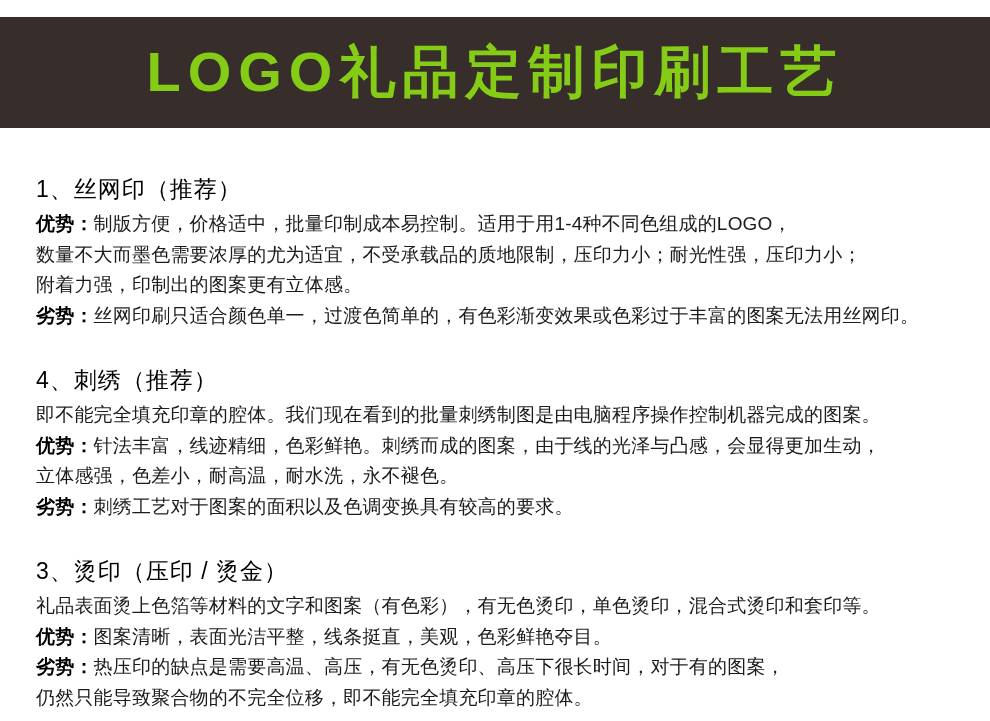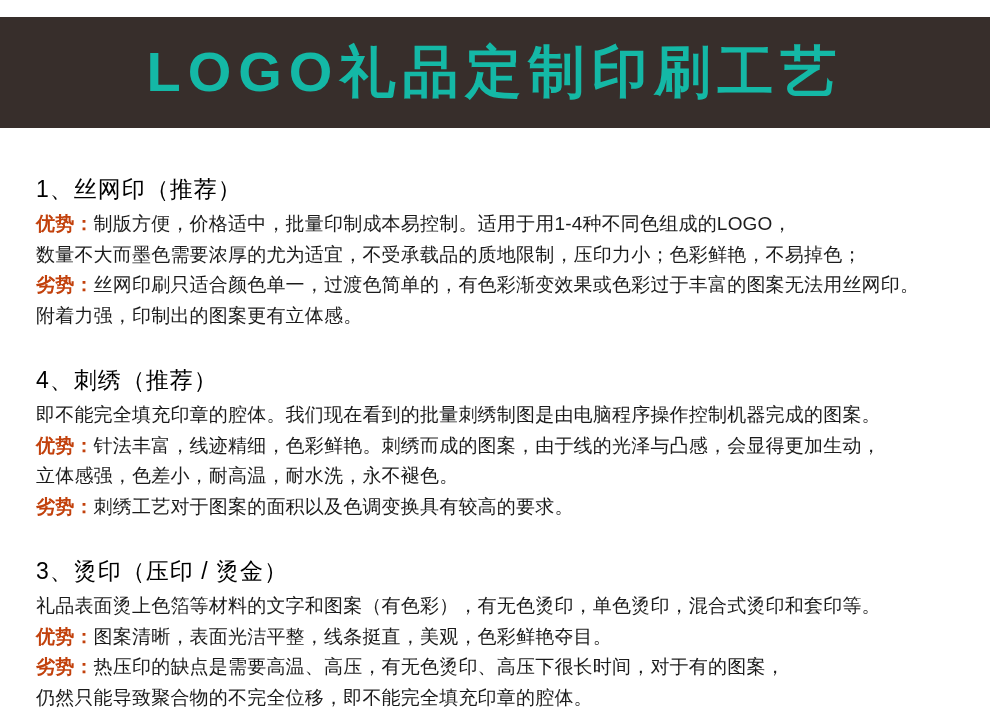--- a/index.html
+++ b/index.html
@@ -19,21 +19,21 @@
     margin-top: 17px;
     height: 111px;
     width: 100%;
     background: #372e2b;
     display: flex;
     align-items: center;
     justify-content: center;
   }
   .banner-title {
     margin: 0;
-    color: #14b8a6;
+    color: #84cc16;
     font-size: 56px;
     font-weight: bold;
     letter-spacing: 7px;
     white-space: nowrap;
   }
   .content {
     padding: 0 18px 0 36px;
   }
   .section { margin-top: 34px; }
   .section.first { margin-top: 46px; }
@@ -47,39 +47,39 @@
     white-space: nowrap;
   }
   .line {
     margin: 0;
     font-size: 19px;
     line-height: 30.5px;
     color: #1b1b1b;
     white-space: nowrap;
     letter-spacing: 0.2px;
   }
-  .label { font-weight: bold; color: #c2410c; }
+  .label { font-weight: bold; color: #000000; }
 </style>
 </head>
 <body>
 
 <div class="page">
 
   <header class="banner">
     <h1 class="banner-title">LOGO礼品定制印刷工艺</h1>
   </header>
 
   <main class="content">
 
     <section class="section first">
       <h2 class="section-heading">1、丝网印（推荐）</h2>
       <p class="line"><strong class="label">优势：</strong><span>制版方便，价格适中，批量印制成本易控制。适用于用1-4种不同色组成的LOGO，</span></p>
-      <p class="line"><strong class="label"></strong><span>数量不大而墨色需要浓厚的尤为适宜，不受承载品的质地限制，压印力小；色彩鲜艳，不易掉色；</span></p>
+      <p class="line"><strong class="label"></strong><span>数量不大而墨色需要浓厚的尤为适宜，不受承载品的质地限制，压印力小；耐光性强，压印力小；</span></p>
+      <p class="line"><strong class="label"></strong><span>附着力强，印制出的图案更有立体感。</span></p>
       <p class="line"><strong class="label">劣势：</strong><span>丝网印刷只适合颜色单一，过渡色简单的，有色彩渐变效果或色彩过于丰富的图案无法用丝网印。</span></p>
-      <p class="line"><strong class="label"></strong><span>附着力强，印制出的图案更有立体感。</span></p>
     </section>
 
     <section class="section">
       <h2 class="section-heading">4、刺绣（推荐）</h2>
       <p class="line"><strong class="label"></strong><span>即不能完全填充印章的腔体。我们现在看到的批量刺绣制图是由电脑程序操作控制机器完成的图案。</span></p>
       <p class="line"><strong class="label">优势：</strong><span>针法丰富，线迹精细，色彩鲜艳。刺绣而成的图案，由于线的光泽与凸感，会显得更加生动，</span></p>
       <p class="line"><strong class="label"></strong><span>立体感强，色差小，耐高温，耐水洗，永不褪色。</span></p>
       <p class="line"><strong class="label">劣势：</strong><span>刺绣工艺对于图案的面积以及色调变换具有较高的要求。</span></p>
     </section>
 

